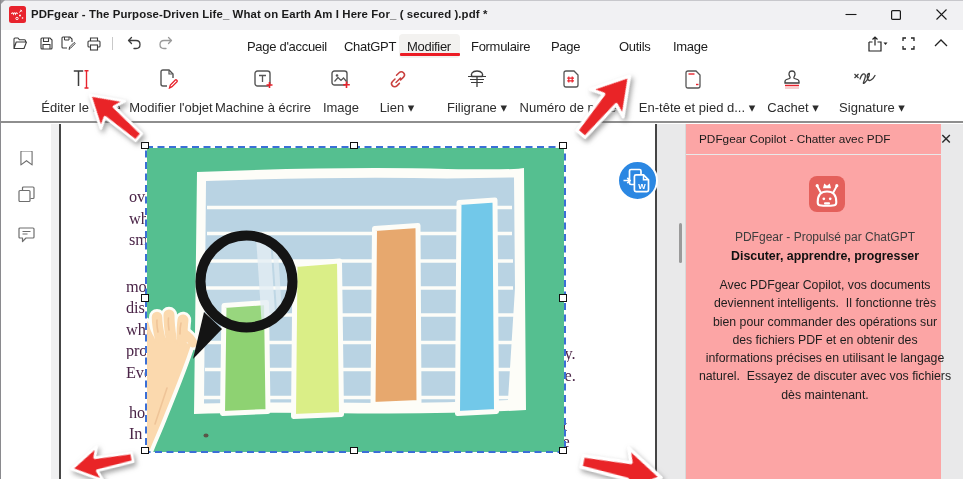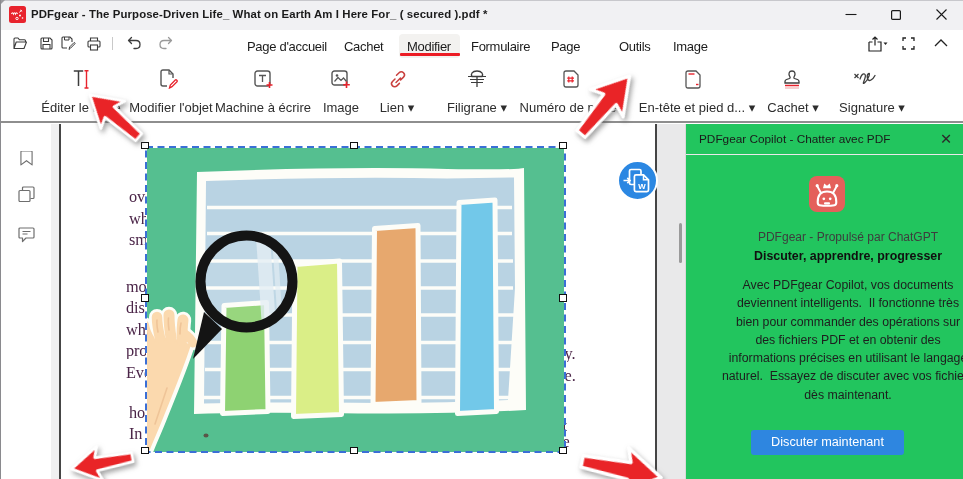--- a/index.html
+++ b/index.html
@@ -28,21 +28,21 @@
   #sidestrip { left:50px; top:0px; width:7.5px; height:355px; background:#f0f0f1; }
   #pageedgeL { left:57.5px; top:0px; width:2.5px; height:355px; background:#454545; }
   #page { left:60px; top:0px; width:594px; height:355px; background:#fff; }
   #pageedgeR { left:653.5px; top:0px; width:2.5px; height:355px; background:#454545; }
   #scrollthumb { left:677.5px; top:99px; width:3.5px; height:40px; background:#9a9a9a; border-radius:2px; }
   
   .pdftxt { position:absolute; overflow:hidden; font-family:"Liberation Serif", serif; font-size:16.3px; letter-spacing:-0.1px; color:#4b2548; white-space:nowrap; line-height:16px; }
   
   .handle { position:absolute; width:7.5px; height:7.5px; background:#fff; border:1.5px solid #111; z-index:30; }
   
-  #panel { left:684px; top:0px; width:278px; height:355px; background:#22c55e; border-left:1px solid #d9d9d9;padding-left:23px; }
+  #panel { left:684px; top:0px; width:256px; height:355px; background:#fca5a5; border-left:1px solid #d9d9d9; }
   #panelhead { position:absolute; left:13px; top:7.5px; font-size:11.8px; color:#1a1a1a; }
   #panelx { position:absolute; left:254px; top:7px; font-size:14.5px; color:#2b2b2b; font-weight:400; }
   #panelsep { position:absolute; left:0; top:29.5px; width:278px; height:1px; background:#e9e9ea; }
   .pc { position:absolute; width:278px; text-align:center; }
   #ptag { top:106px; font-size:12px; color:#3d3d3d; }
   #pbold { top:125px; font-size:12.4px; font-weight:bold; color:#101010; }
   #ppar { top:152px; font-size:12.3px; color:#1e1e1e; line-height:18.3px; }
   #pbtn { position:absolute; left:65px; top:306px; width:153px; height:24.5px; background:#2e86e0; border-radius:3px; color:#fff; font-size:12.7px; text-align:center; line-height:24.5px; }
   svg { display:block; }
   .icon { position:absolute; }
@@ -94,21 +94,21 @@
 <svg class="abs icon" style="left:127px;top:36px" width="15" height="15" viewBox="0 0 15 15">
     <path d="M4.5 1.5 L1.5 4.5 L4.5 7.5 M1.5 4.5 h7.5 q4 0 4 4 q0 4-4 4 h-2" fill="none" stroke="#3c3c3c" stroke-width="1.3" stroke-linecap="round" stroke-linejoin="round"></path>
   </svg>
 <svg class="abs icon" style="left:158px;top:36px" width="15" height="15" viewBox="0 0 15 15">
     <path d="M10.5 1.5 L13.5 4.5 L10.5 7.5 M13.5 4.5 H6 q-4 0-4 4 q0 4 4 4 h2" fill="none" stroke="#9a9a9a" stroke-width="1.3" stroke-linecap="round" stroke-linejoin="round"></path>
   </svg>
 
 <div class="abs" id="tab-mod-bg"></div>
 <div class="abs" id="tab-underline"></div>
 <div class="tab" style="left:247px">Page d'accueil</div>
-<div class="tab" style="left:344px">Cachet</div>
+<div class="tab" style="left:344px">ChatGPT</div>
 <div class="tab" style="left:407px">Modifier</div>
 <div class="tab" style="left:471px">Formulaire</div>
 <div class="tab" style="left:551px">Page</div>
 <div class="tab" style="left:619px">Outils</div>
 <div class="tab" style="left:673px">Image</div>
 
 <svg class="abs icon" style="left:868px;top:36px" width="20" height="16" viewBox="0 0 20 16">
     <path d="M1 6 h3.5 M9.5 6 H13 v9 H1 V6" fill="none" stroke="#222" stroke-width="1.2"></path>
     <path d="M7 9.5 V1 M4.5 3.5 L7 1 L9.5 3.5" fill="none" stroke="#222" stroke-width="1.2"></path>
     <path d="M15.5 6.5 h4 l-2 2.5 Z" fill="#222"></path>
@@ -317,21 +317,20 @@
       <circle cx="8.2" cy="9.7" r="1.6" fill="#fff"></circle>
         <circle cx="27.8" cy="9.7" r="1.6" fill="#fff"></circle>
       <path d="M14 12.2 L15.2 7.4 L18 9.8 L20.8 7.4 L22 12.2 Z" fill="#fff"></path>
       <circle cx="14.8" cy="22.8" r="1.35" fill="#fff"></circle>
         <circle cx="21.2" cy="22.8" r="1.35" fill="#fff"></circle>
       <rect x="15" y="26.3" width="6" height="2.1" rx="1" fill="#fff"></rect>
     </svg>
     <div class="pc" id="ptag">PDFgear - Propulsé par ChatGPT</div>
     <div class="pc" id="pbold">Discuter, apprendre, progresser</div>
     <div class="pc" id="ppar">Avec PDFgear Copilot, vos documents<br>deviennent intelligents.&nbsp; Il fonctionne très<br>bien pour commander des opérations sur<br>des fichiers PDF et en obtenir des<br>informations précises en utilisant le langage<br>naturel.&nbsp; Essayez de discuter avec vos fichiers<br>dès maintenant.</div>
-    <div id="pbtn">Discuter maintenant</div>
   </div>
 </div>
 
 <svg class="abs" style="left:0;top:0;z-index:50;pointer-events:none" width="963" height="479" viewBox="0 0 963 479">
   <defs>
     <g id="arr">
       <path d="M0 0 L-29 17.5 L-25 6.7 L-62 4.5 L-62 -4.5 L-25 -6.7 L-29 -17.5 Z" fill="#e92427" stroke="#fff" stroke-width="2.8" stroke-linejoin="round"></path>
     </g>
   </defs>
   <g style="filter:drop-shadow(2px 3px 2.5px rgba(90,90,90,0.55))">

